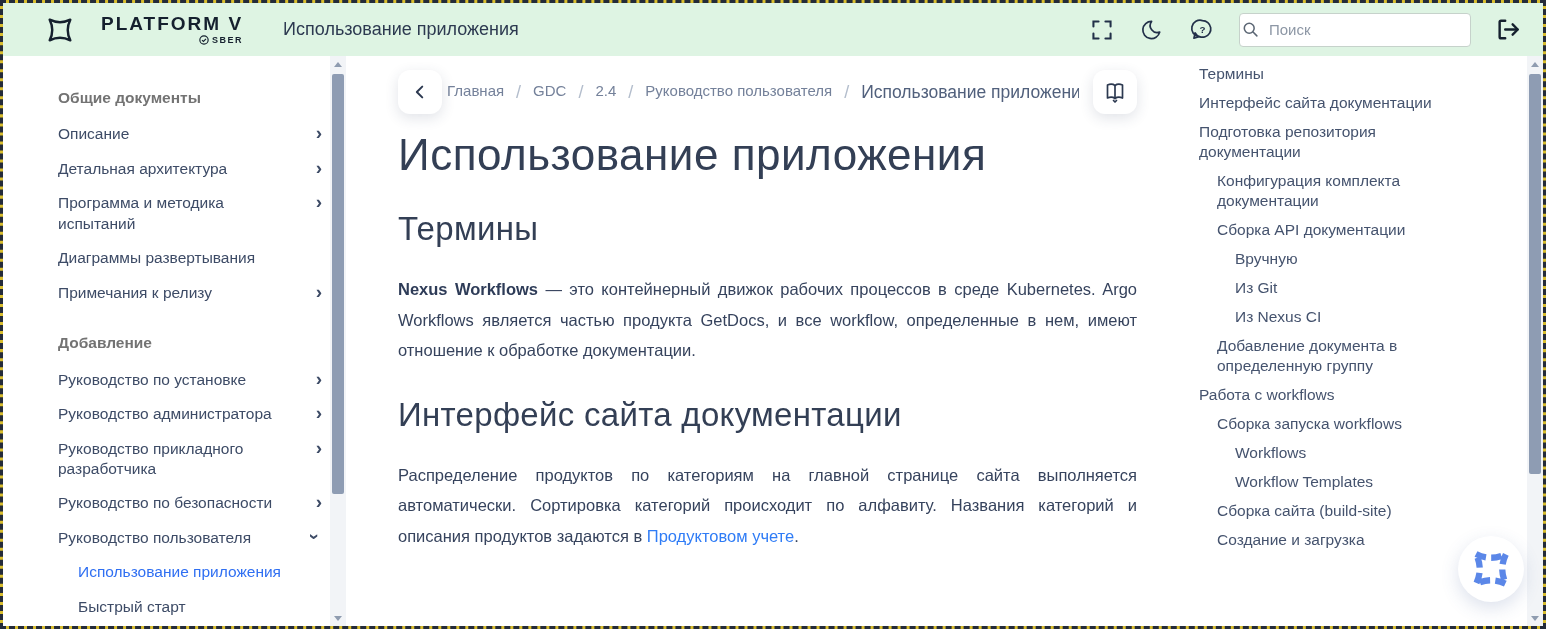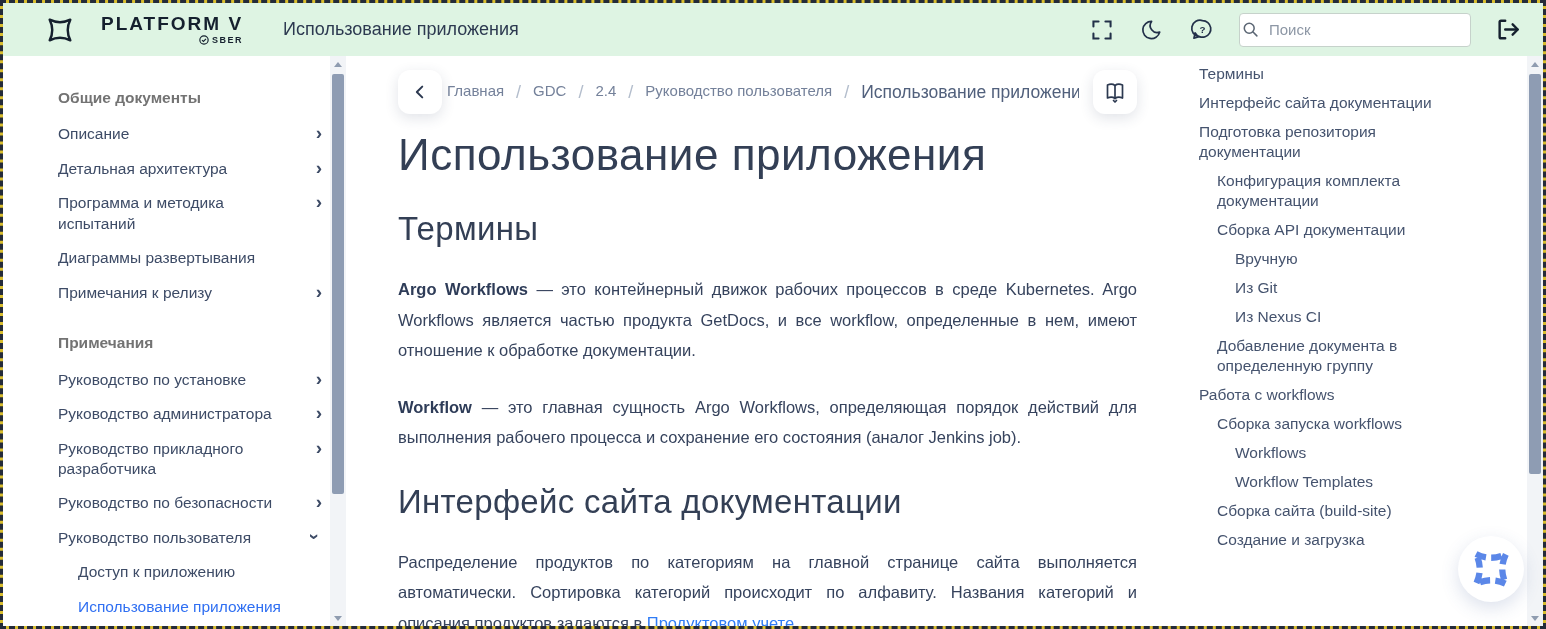--- a/index.html
+++ b/index.html
@@ -159,43 +159,40 @@
         <div class="nav-item">
           <span class="nav-label">Диаграммы развертывания</span>
         </div>
         <div class="nav-item">
           <span class="nav-label">Примечания к релизу</span>
           <span class="chev">›</span>
         </div>
       </div>
 
       <div class="nav-section">
-        <div class="nav-title">Примечания</div>
+        <div class="nav-title">Добавление</div>
         <div class="nav-item">
           <span class="nav-label">Руководство по установке</span>
           <span class="chev">›</span>
         </div>
         <div class="nav-item">
           <span class="nav-label">Руководство администратора</span>
           <span class="chev">›</span>
         </div>
         <div class="nav-item">
           <span class="nav-label">Руководство прикладного разработчика</span>
           <span class="chev">›</span>
         </div>
         <div class="nav-item">
           <span class="nav-label">Руководство по безопасности</span>
           <span class="chev">›</span>
         </div>
         <div class="nav-item">
           <span class="nav-label">Руководство пользователя</span>
           <span class="chev down">›</span>
-        </div>
-        <div class="nav-item sub">
-          <span class="nav-label">Доступ к приложению</span>
         </div>
         <div class="nav-item sub active">
           <span class="nav-label">Использование приложения</span>
         </div>
         <div class="nav-item sub">
           <span class="nav-label">Быстрый старт</span>
         </div>
 
       </div>
     </nav>
@@ -235,23 +232,22 @@
               <path d="M12,5.5 V18.5"></path>
                 <path d="M10.5,20.5 L12,22 L13.5,20.5"></path>
             </svg>
           </span>
         </div>
       </div>
 
       <h1>Использование приложения</h1>
       <h2>Термины</h2>
 
-      <p><b>Argo Workflows</b><span> — это контейнерный движок рабочих процессов в среде Kubernetes. Argo Workflows является частью продукта GetDocs, и все workflow, определенные в нем, имеют отношение к обработке документации.</span></p>
-
-      <p><b>Workflow</b><span> — это главная сущность Argo Workflows, определяющая порядок действий для выполнения рабочего процесса и сохранение его состояния (аналог Jenkins job).</span></p>
+      <p><b>Nexus Workflows</b><span> — это контейнерный движок рабочих процессов в среде Kubernetes. Argo Workflows является частью продукта GetDocs, и все workflow, определенные в нем, имеют отношение к обработке документации.</span></p>
+
 
       <h2>Интерфейс сайта документации</h2>
 
       <p><span>Распределение продуктов по категориям на главной странице сайта выполняется автоматически. Сортировка категорий происходит по алфавиту. Названия категорий и описания продуктов задаются в </span><a class="doc-link">Продуктовом учете</a><span>.</span></p>
     </main>
 
     <aside class="toc">
       <div class="toc-item l1">Термины</div>
       <div class="toc-item l1">Интерфейс сайта документации</div>
       <div class="toc-item l1">Подготовка репозитория документации</div>

